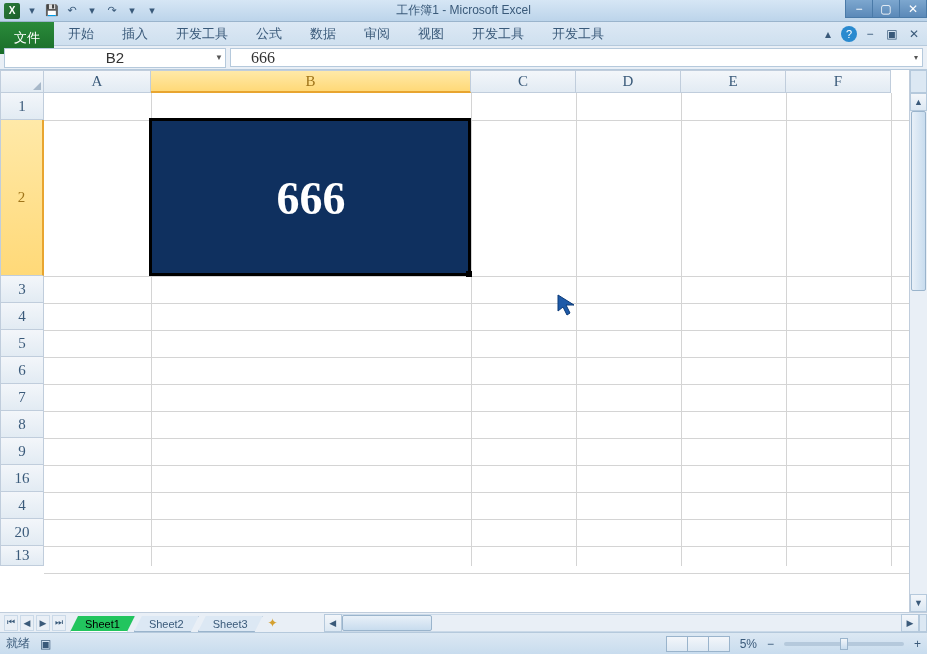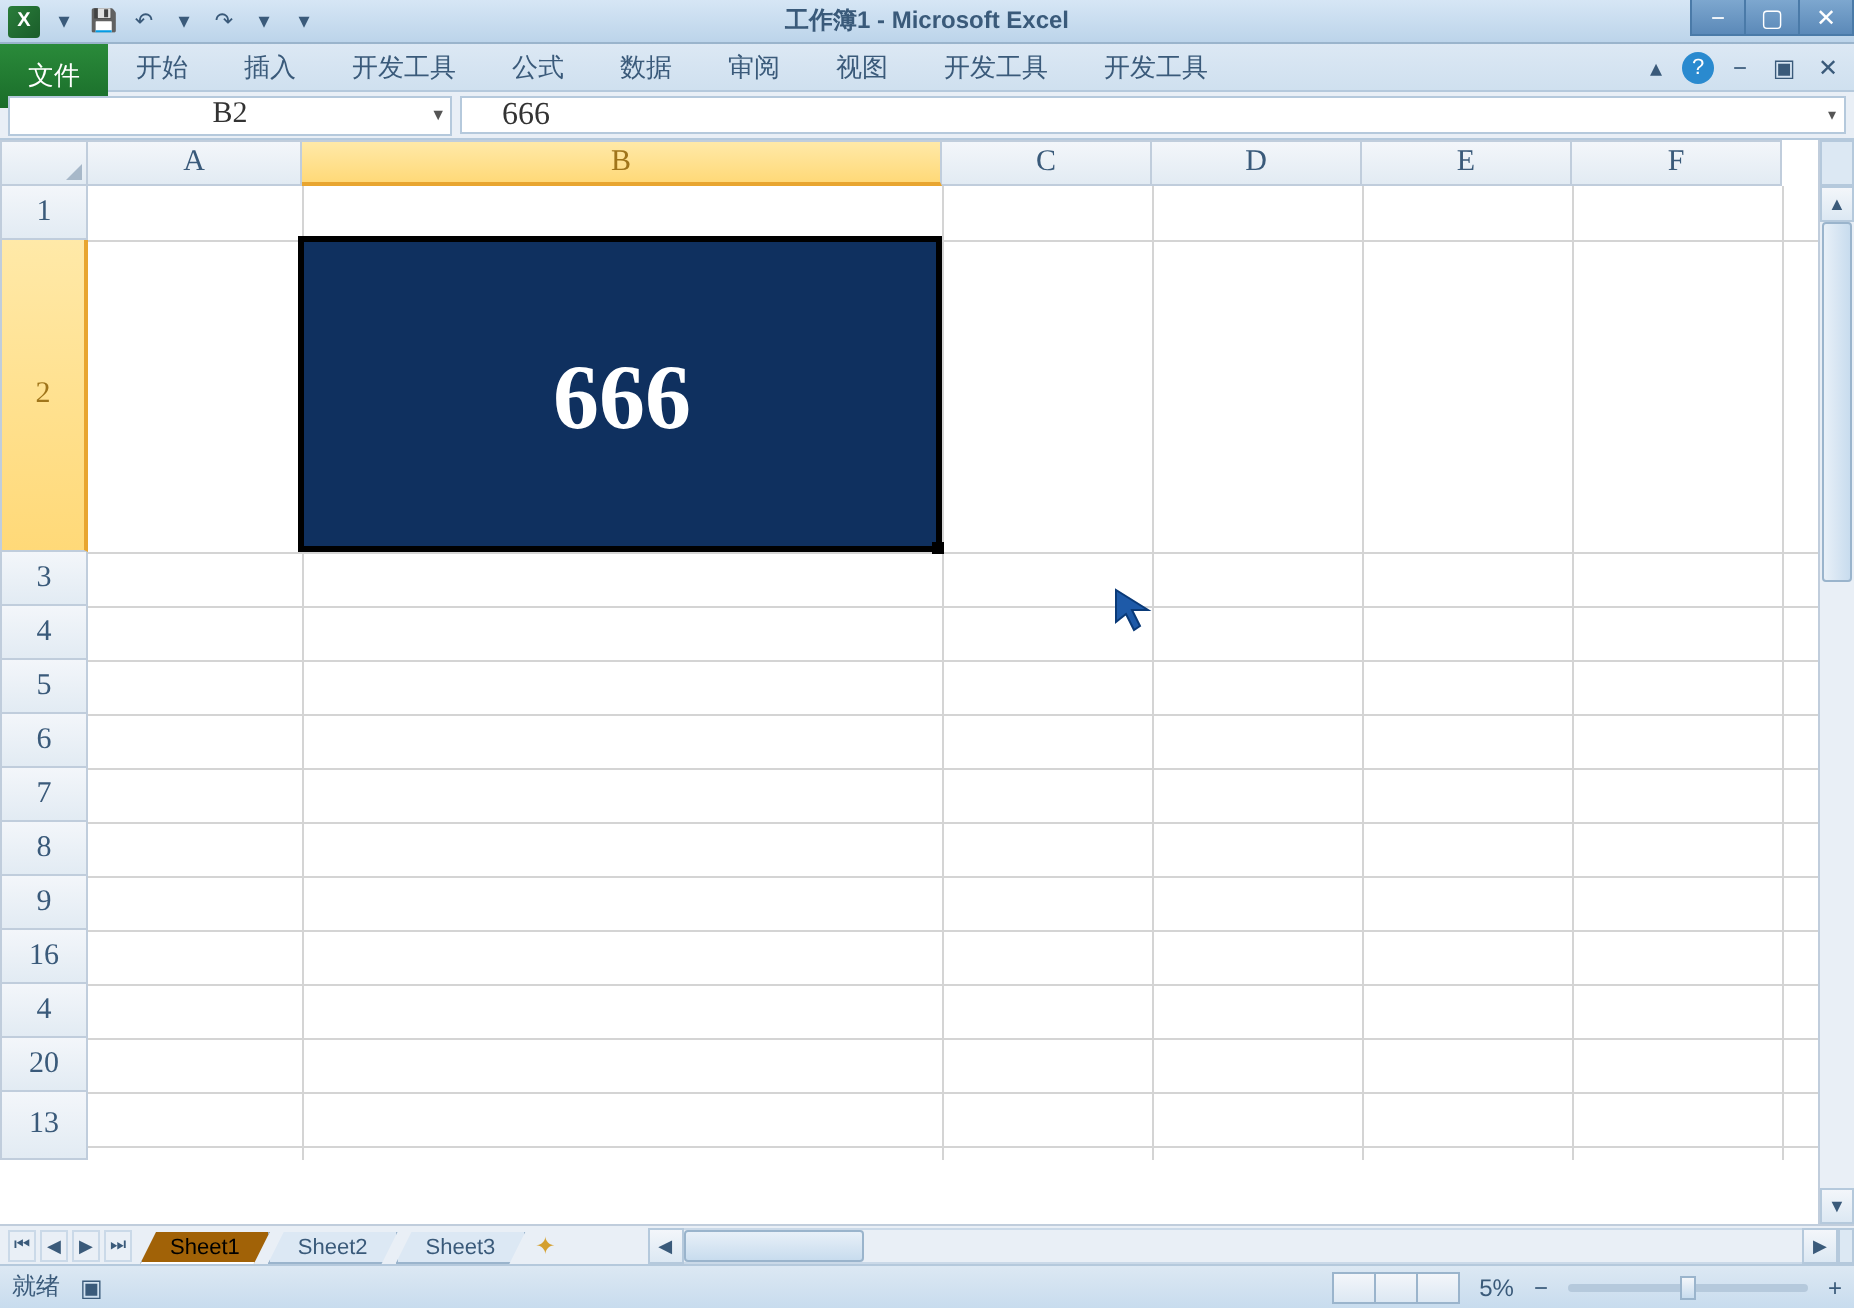--- a/index.html
+++ b/index.html
@@ -27,21 +27,20 @@
   align-items: center;
   gap: 4px;
   padding-left: 4px;
 }
 .titlebar-title {
   position: absolute;
   left: 50%;
   transform: translateX(-50%);
   color: #3a5a7a;
   font-size: 12px;
-  font-weight: bold;
 }
 .window-controls {
   position: absolute;
   right: 0;
   top: 0;
   display: flex;
 }
 .win-btn {
   width: 28px;
   height: 18px;
@@ -133,21 +132,21 @@
   padding: 2px 4px;
 }
 .namebox {
   flex: 1;
   height: 20px;
   background: #fff;
   border: 1px solid #b5c9dc;
   display: flex;
   align-items: center;
   justify-content: center;
-  font-family: Liberation Serif, serif;
+  font-family: Liberation Sans, sans-serif;
   font-size: 15px;
   color: #333;
   position: relative;
 }
 .namebox-dd {
   position: absolute;
   right: 2px;
   font-size: 8px;
   color: #555;
 }
@@ -359,21 +358,21 @@
   border-top: none;
   background: #dce8f4;
   font-size: 11px;
   color: #3a5a7a;
   margin-right: -1px;
   clip-path: polygon(8px 0, 100% 0, calc(100% - 8px) 100%, 0 100%);
   padding-left: 14px;
   padding-right: 14px;
 }
 .sheet-tab.active {
-  background: #a16207;
+  background: #22c55e;
   border-bottom-color: #fff;
   color: #000;
 }
 .new-sheet-icon {
   width: 22px;
   display: flex; align-items: center; justify-content: center;
   color: #d4a030;
 }
 .hscroll {
   flex: 1;
@@ -527,21 +526,21 @@
         <div class="row-h" style="height:27px">3</div>
         <div class="row-h" style="height:27px">4</div>
         <div class="row-h" style="height:27px">5</div>
         <div class="row-h" style="height:27px">6</div>
         <div class="row-h" style="height:27px">7</div>
         <div class="row-h" style="height:27px">8</div>
         <div class="row-h" style="height:27px">9</div>
         <div class="row-h" style="height:27px">16</div>
         <div class="row-h" style="height:27px">4</div>
         <div class="row-h" style="height:27px">20</div>
-        <div class="row-h" style="height:34px">13</div>
+        <div class="row-h" style="height:20px">13</div>
       </div>
       <div class="cells">
         <div class="cell-grid">
           <div class="gcol" style="left:107px"></div>
           <div class="gcol" style="left:427px"></div>
           <div class="gcol" style="left:532px"></div>
           <div class="gcol" style="left:637px"></div>
           <div class="gcol" style="left:742px"></div>
           <div class="gcol" style="left:847px"></div>
           <div class="grow" style="top:27px"></div>

